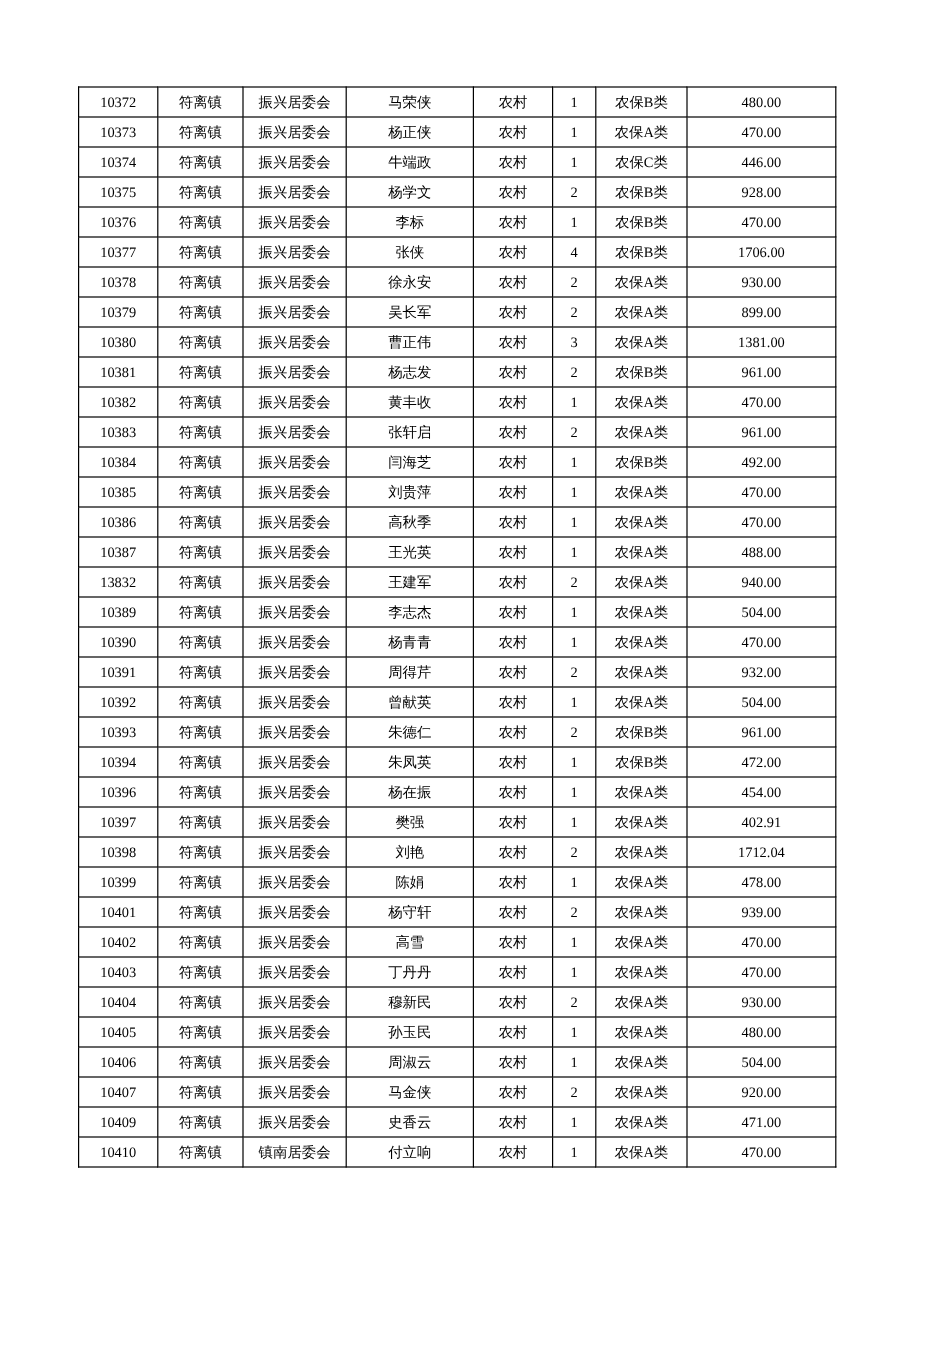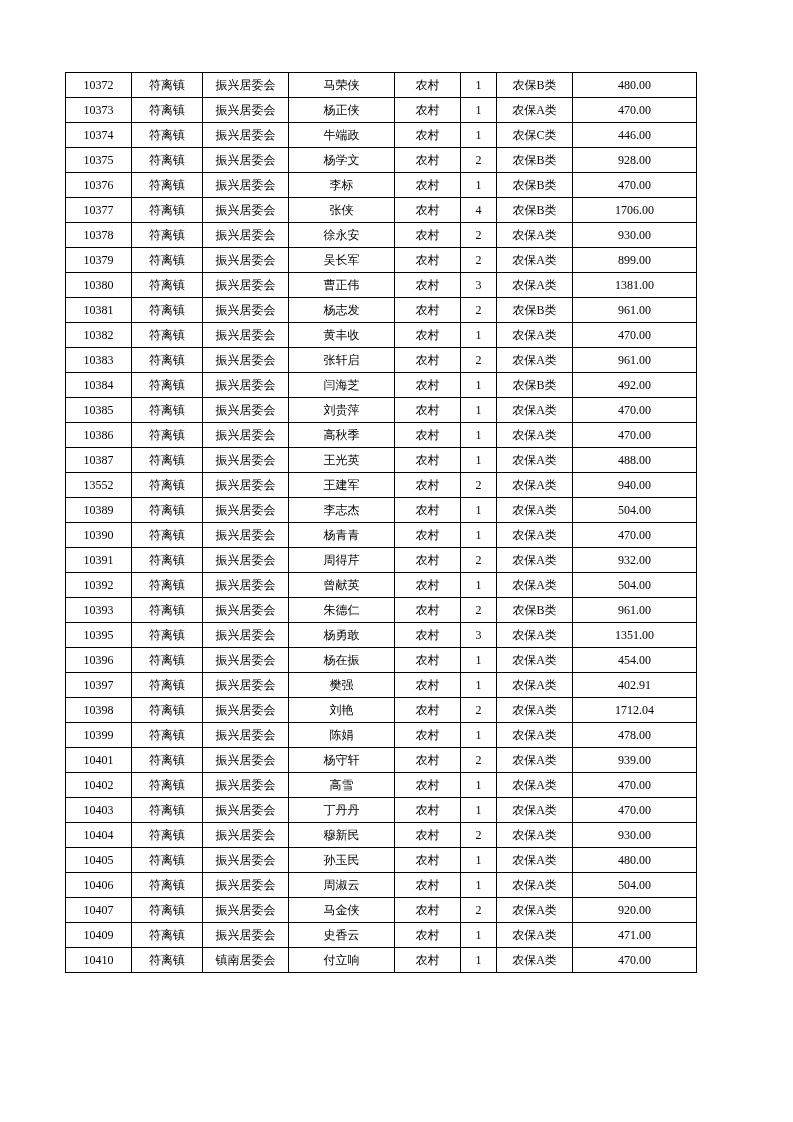--- a/index.html
+++ b/index.html
@@ -210,21 +210,21 @@
           <td class="col-0">10387</td>
           <td class="col-1">符离镇</td>
           <td class="col-2">振兴居委会</td>
           <td class="col-3">王光英</td>
           <td class="col-4">农村</td>
           <td class="col-5">1</td>
           <td class="col-6">农保A类</td>
           <td class="col-7">488.00</td>
         </tr>
         <tr>
-          <td class="col-0">13552</td>
+          <td class="col-0">13832</td>
           <td class="col-1">符离镇</td>
           <td class="col-2">振兴居委会</td>
           <td class="col-3">王建军</td>
           <td class="col-4">农村</td>
           <td class="col-5">2</td>
           <td class="col-6">农保A类</td>
           <td class="col-7">940.00</td>
         </tr>
         <tr>
           <td class="col-0">10389</td>
@@ -270,28 +270,28 @@
           <td class="col-0">10393</td>
           <td class="col-1">符离镇</td>
           <td class="col-2">振兴居委会</td>
           <td class="col-3">朱德仁</td>
           <td class="col-4">农村</td>
           <td class="col-5">2</td>
           <td class="col-6">农保B类</td>
           <td class="col-7">961.00</td>
         </tr>
         <tr>
-          <td class="col-0">10395</td>
-          <td class="col-1">符离镇</td>
-          <td class="col-2">振兴居委会</td>
-          <td class="col-3">杨勇敢</td>
-          <td class="col-4">农村</td>
-          <td class="col-5">3</td>
-          <td class="col-6">农保A类</td>
-          <td class="col-7">1351.00</td>
+          <td class="col-0">10394</td>
+          <td class="col-1">符离镇</td>
+          <td class="col-2">振兴居委会</td>
+          <td class="col-3">朱凤英</td>
+          <td class="col-4">农村</td>
+          <td class="col-5">1</td>
+          <td class="col-6">农保B类</td>
+          <td class="col-7">472.00</td>
         </tr>
         <tr>
           <td class="col-0">10396</td>
           <td class="col-1">符离镇</td>
           <td class="col-2">振兴居委会</td>
           <td class="col-3">杨在振</td>
           <td class="col-4">农村</td>
           <td class="col-5">1</td>
           <td class="col-6">农保A类</td>
           <td class="col-7">454.00</td>

